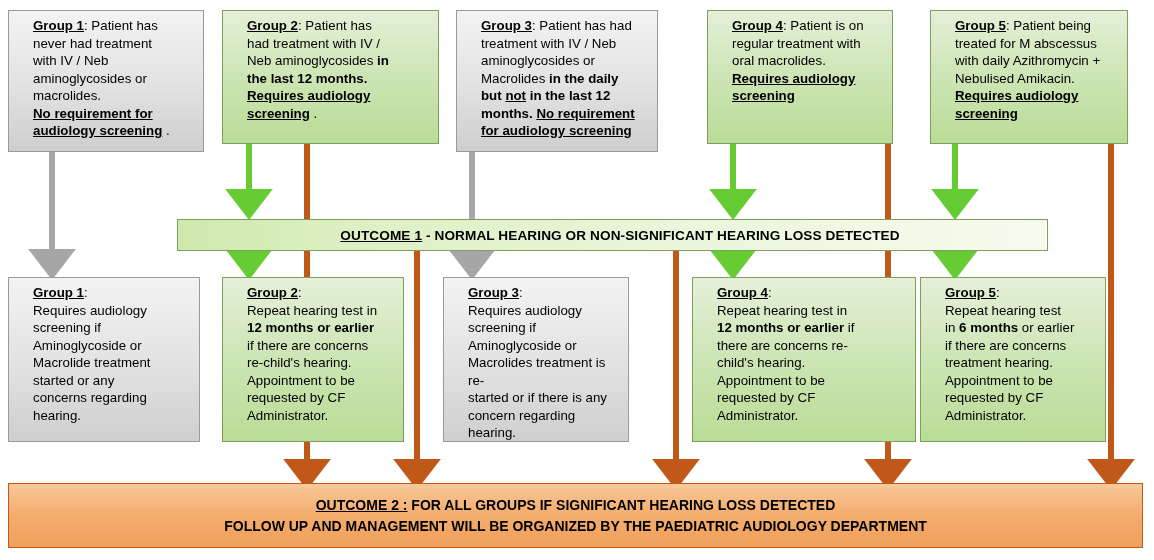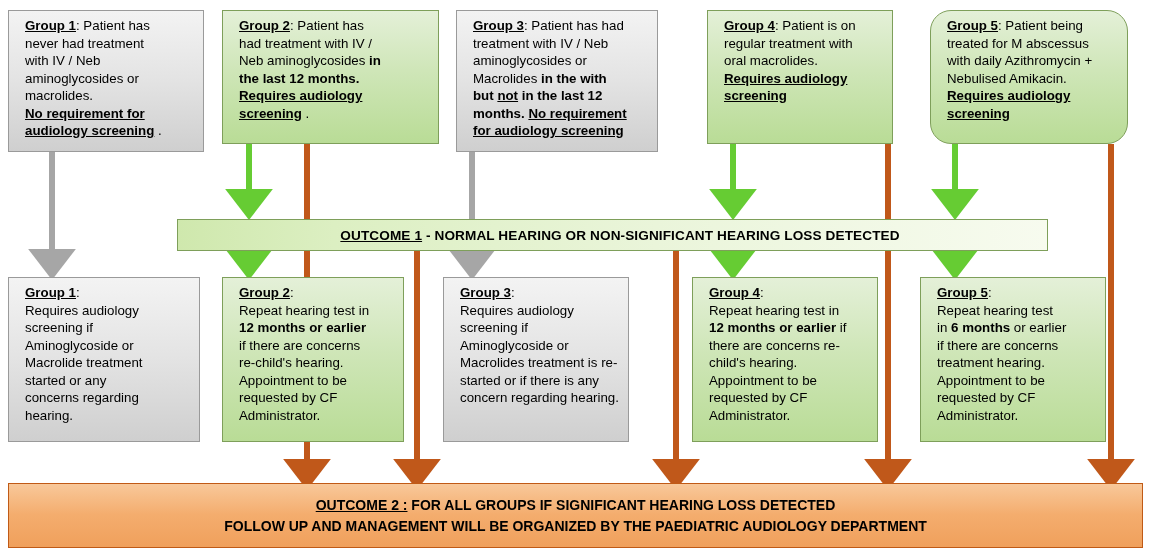--- a/index.html
+++ b/index.html
@@ -17,21 +17,21 @@
   .canvas {
     position: absolute;
     left: 0; top: 0;
     width: 1154px;
     height: 560px;
   }
   .box {
     position: absolute;
     box-sizing: border-box;
     border: 1px solid #8a8a8a;
-    padding: 6px 7px 4px 16px;
+    padding: 6px 7px 4px 24px;
     font-size: 13.3px;
     line-height: 1.32;
     color: #000;
     overflow: hidden;
   }
   .box.green {
     background: linear-gradient(to bottom, #e4f0d8 0%, #cfe6b8 45%, #b9dc96 100%);
     border-color: #7e9f5a;
   }
   .box.grey {
@@ -160,35 +160,35 @@
       <div><span>Neb aminoglycosides </span><span class="b">in</span></div>
       <div><span class="b">the last 12 months.</span></div>
       <div><span class="bu">Requires audiology</span></div>
       <div><span class="bu">screening</span><span> .</span></div>
     </div>
 
   <div class="box grey" style="left:456px; top:10px; width:202px; height:142px;">
       <div><span class="bu">Group 3</span><span>: Patient has had</span></div>
       <div><span>treatment with IV / Neb</span></div>
       <div><span>aminoglycosides or</span></div>
-      <div><span>Macrolides  </span><span class="b">in the with</span></div>
+      <div><span>Macrolides  </span><span class="b">in the daily</span></div>
       <div><span class="b">but </span><span class="bu">not</span><span class="b"> in the last 12</span></div>
       <div><span class="b">months. </span><span class="bu">No requirement</span></div>
       <div><span class="bu">for audiology screening</span></div>
     </div>
 
   <div class="box green" style="left:707px; top:10px; width:186px; height:134px;">
       <div><span class="bu">Group 4</span><span>:  Patient is on</span></div>
       <div><span>regular treatment with</span></div>
       <div><span>oral macrolides.</span></div>
       <div><span class="bu">Requires audiology</span></div>
       <div><span class="bu">screening</span></div>
     </div>
 
-  <div class="box green" style="left:930px; top:10px; width:198px; height:134px;border-radius:21px;">
+  <div class="box green" style="left:930px; top:10px; width:198px; height:134px;">
       <div><span class="bu">Group 5</span><span>: Patient being</span></div>
       <div><span>treated for M abscessus</span></div>
       <div><span>with daily Azithromycin +</span></div>
       <div><span>Nebulised Amikacin.</span></div>
       <div><span class="bu">Requires audiology</span></div>
       <div><span class="bu">screening</span></div>
     </div>
 
   <div class="outcome1" style="left:177px; top:219px; width:871px; height:32px;">
     <span>
@@ -221,21 +221,21 @@
   <div class="box grey" style="left:443px; top:277px; width:186px; height:165px;">
       <div><span class="bu">Group 3</span><span>:</span></div>
       <div><span>Requires audiology</span></div>
       <div><span>screening if</span></div>
       <div><span>Aminoglycoside or</span></div>
       <div><span>Macrolides treatment is re-</span></div>
       <div><span>started or if there is any</span></div>
       <div><span>concern regarding hearing.</span></div>
     </div>
 
-  <div class="box green" style="left:692px; top:277px; width:186px; height:165px;">
+  <div class="box green" style="left:692px; top:277px; width:224px; height:165px;">
       <div><span class="bu">Group 4</span><span>:</span></div>
       <div><span>Repeat hearing test in</span></div>
       <div><span class="b">12 months or earlier</span><span> if</span></div>
       <div><span>there are concerns re-</span></div>
       <div><span>child's hearing.</span></div>
       <div><span>Appointment to be</span></div>
       <div><span>requested by CF</span></div>
       <div><span>Administrator.</span></div>
     </div>
 

